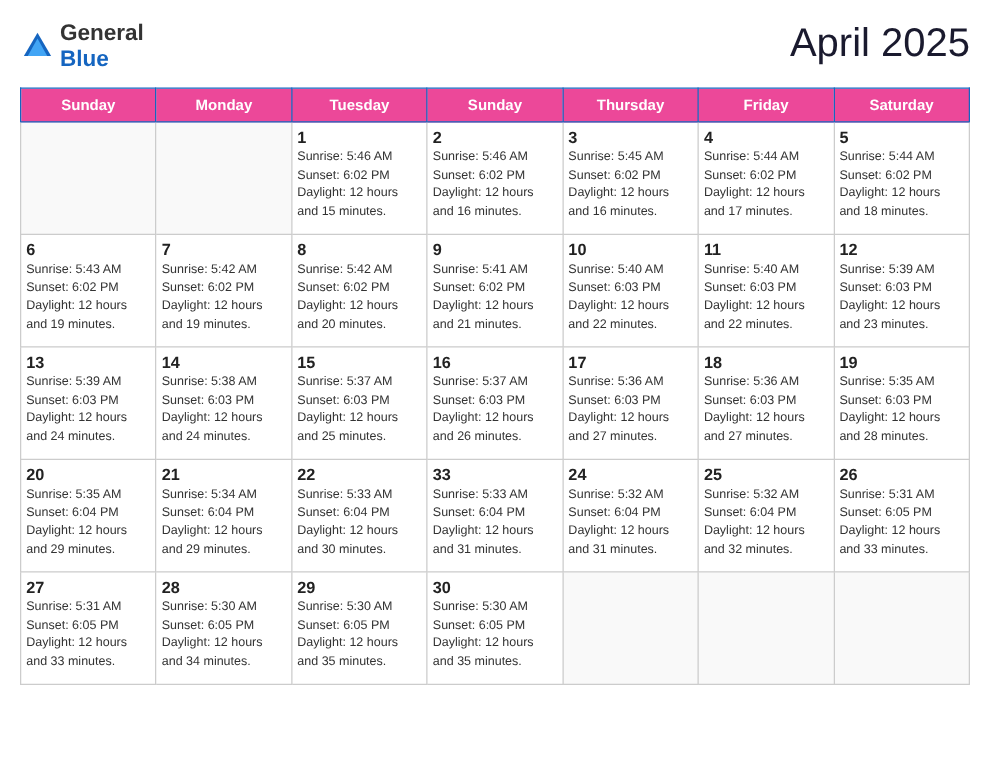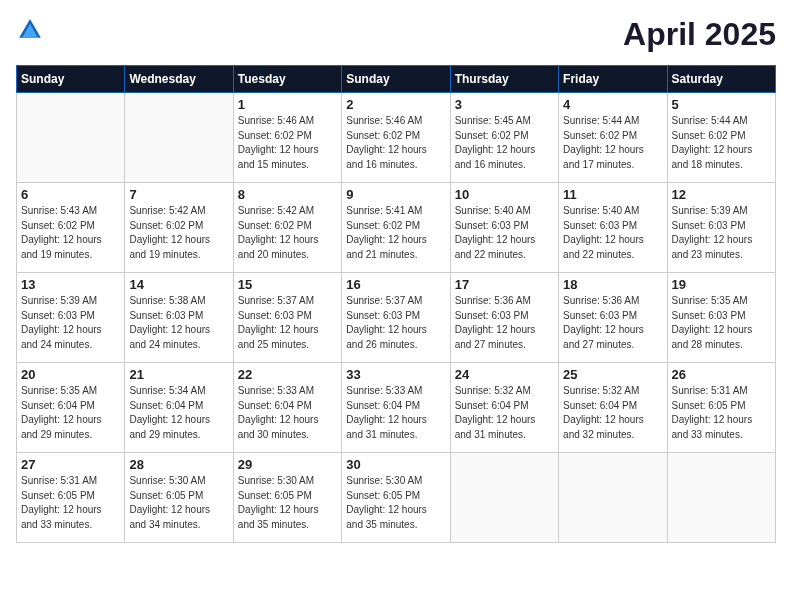--- a/index.html
+++ b/index.html
@@ -33,37 +33,37 @@
     }
     .logo-icon {
       width: 28px;
       height: 28px;
     }
     .title-block {
       text-align: right;
     }
     .title-month {
       font-size: 32px;
-      font-weight: bold;
+      font-weight: normal;
       color: #1a1a2e;
     }
     .title-location {
       font-size: 16px;
       color: #555;
     }
     .calendar {
       width: 100%;
       border-collapse: collapse;
       font-size: 11px;
     }
     .calendar th {
-      background: #0f172a;
+      background: #ec4899;
       color: #fff;
       padding: 6px 4px;
-      text-align: left;
+      text-align: center;
       font-size: 12px;
       border: 1px solid #1565c0;
     }
     .calendar td {
       border: 1px solid #ccc;
       vertical-align: top;
       padding: 4px;
       width: calc(100% / 7);
       height: 90px;
     }
@@ -85,31 +85,35 @@
   </style>
 </head>
 <body>
 
 <div class="header">
   <div class="logo">
     <svg class="logo-icon" viewBox="0 0 36 36">
       <polygon points="18,4 32,28 4,28" fill="#1565c0"></polygon>
       <polygon points="18,10 28,28 8,28" fill="#42a5f5"></polygon>
     </svg>
+    <div>
+      <span class="logo-text-general">General</span><br>
+      <span class="logo-text-blue">Blue</span>
+    </div>
   </div>
   <div class="title-block">
     <div class="title-month">April 2025</div>
   </div>
 </div>
 
 <table class="calendar">
   <thead>
     <tr>
       <th>Sunday</th>
-      <th>Wednesday</th>
+      <th>Monday</th>
       <th>Tuesday</th>
       <th>Sunday</th>
       <th>Thursday</th>
       <th>Friday</th>
       <th>Saturday</th>
     </tr>
   </thead>
   <tbody id="calendar-body">
   <tr>
         <td class="empty"></td>

